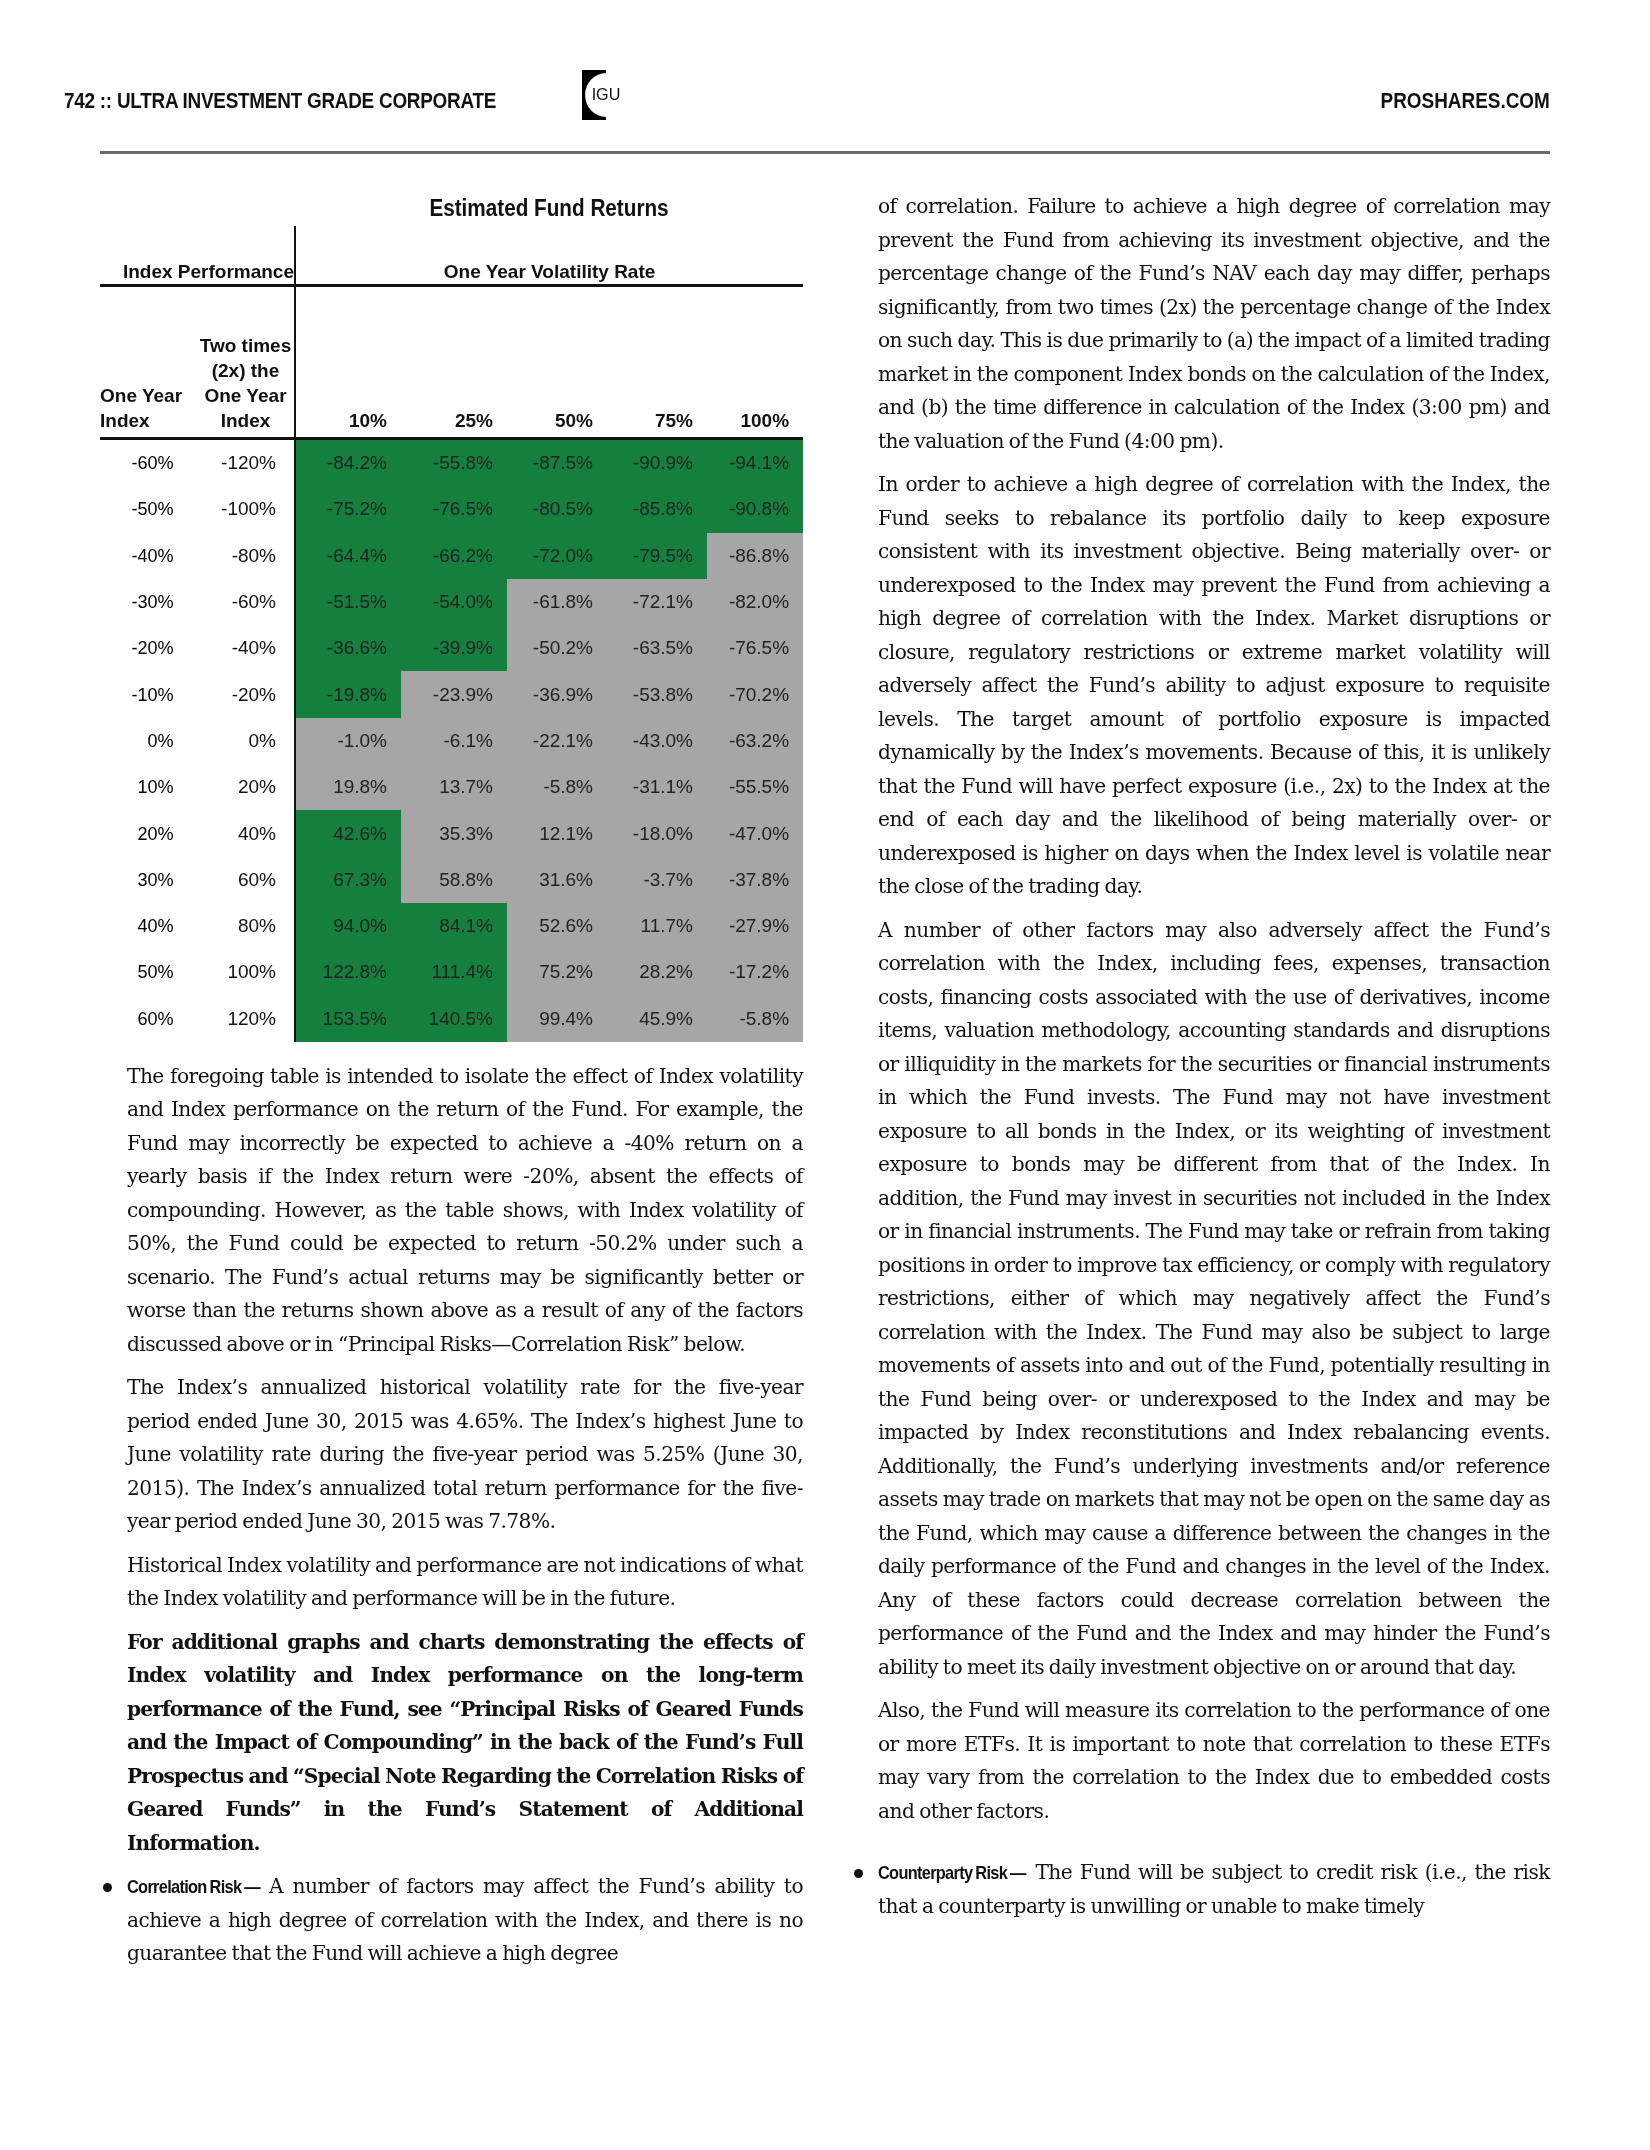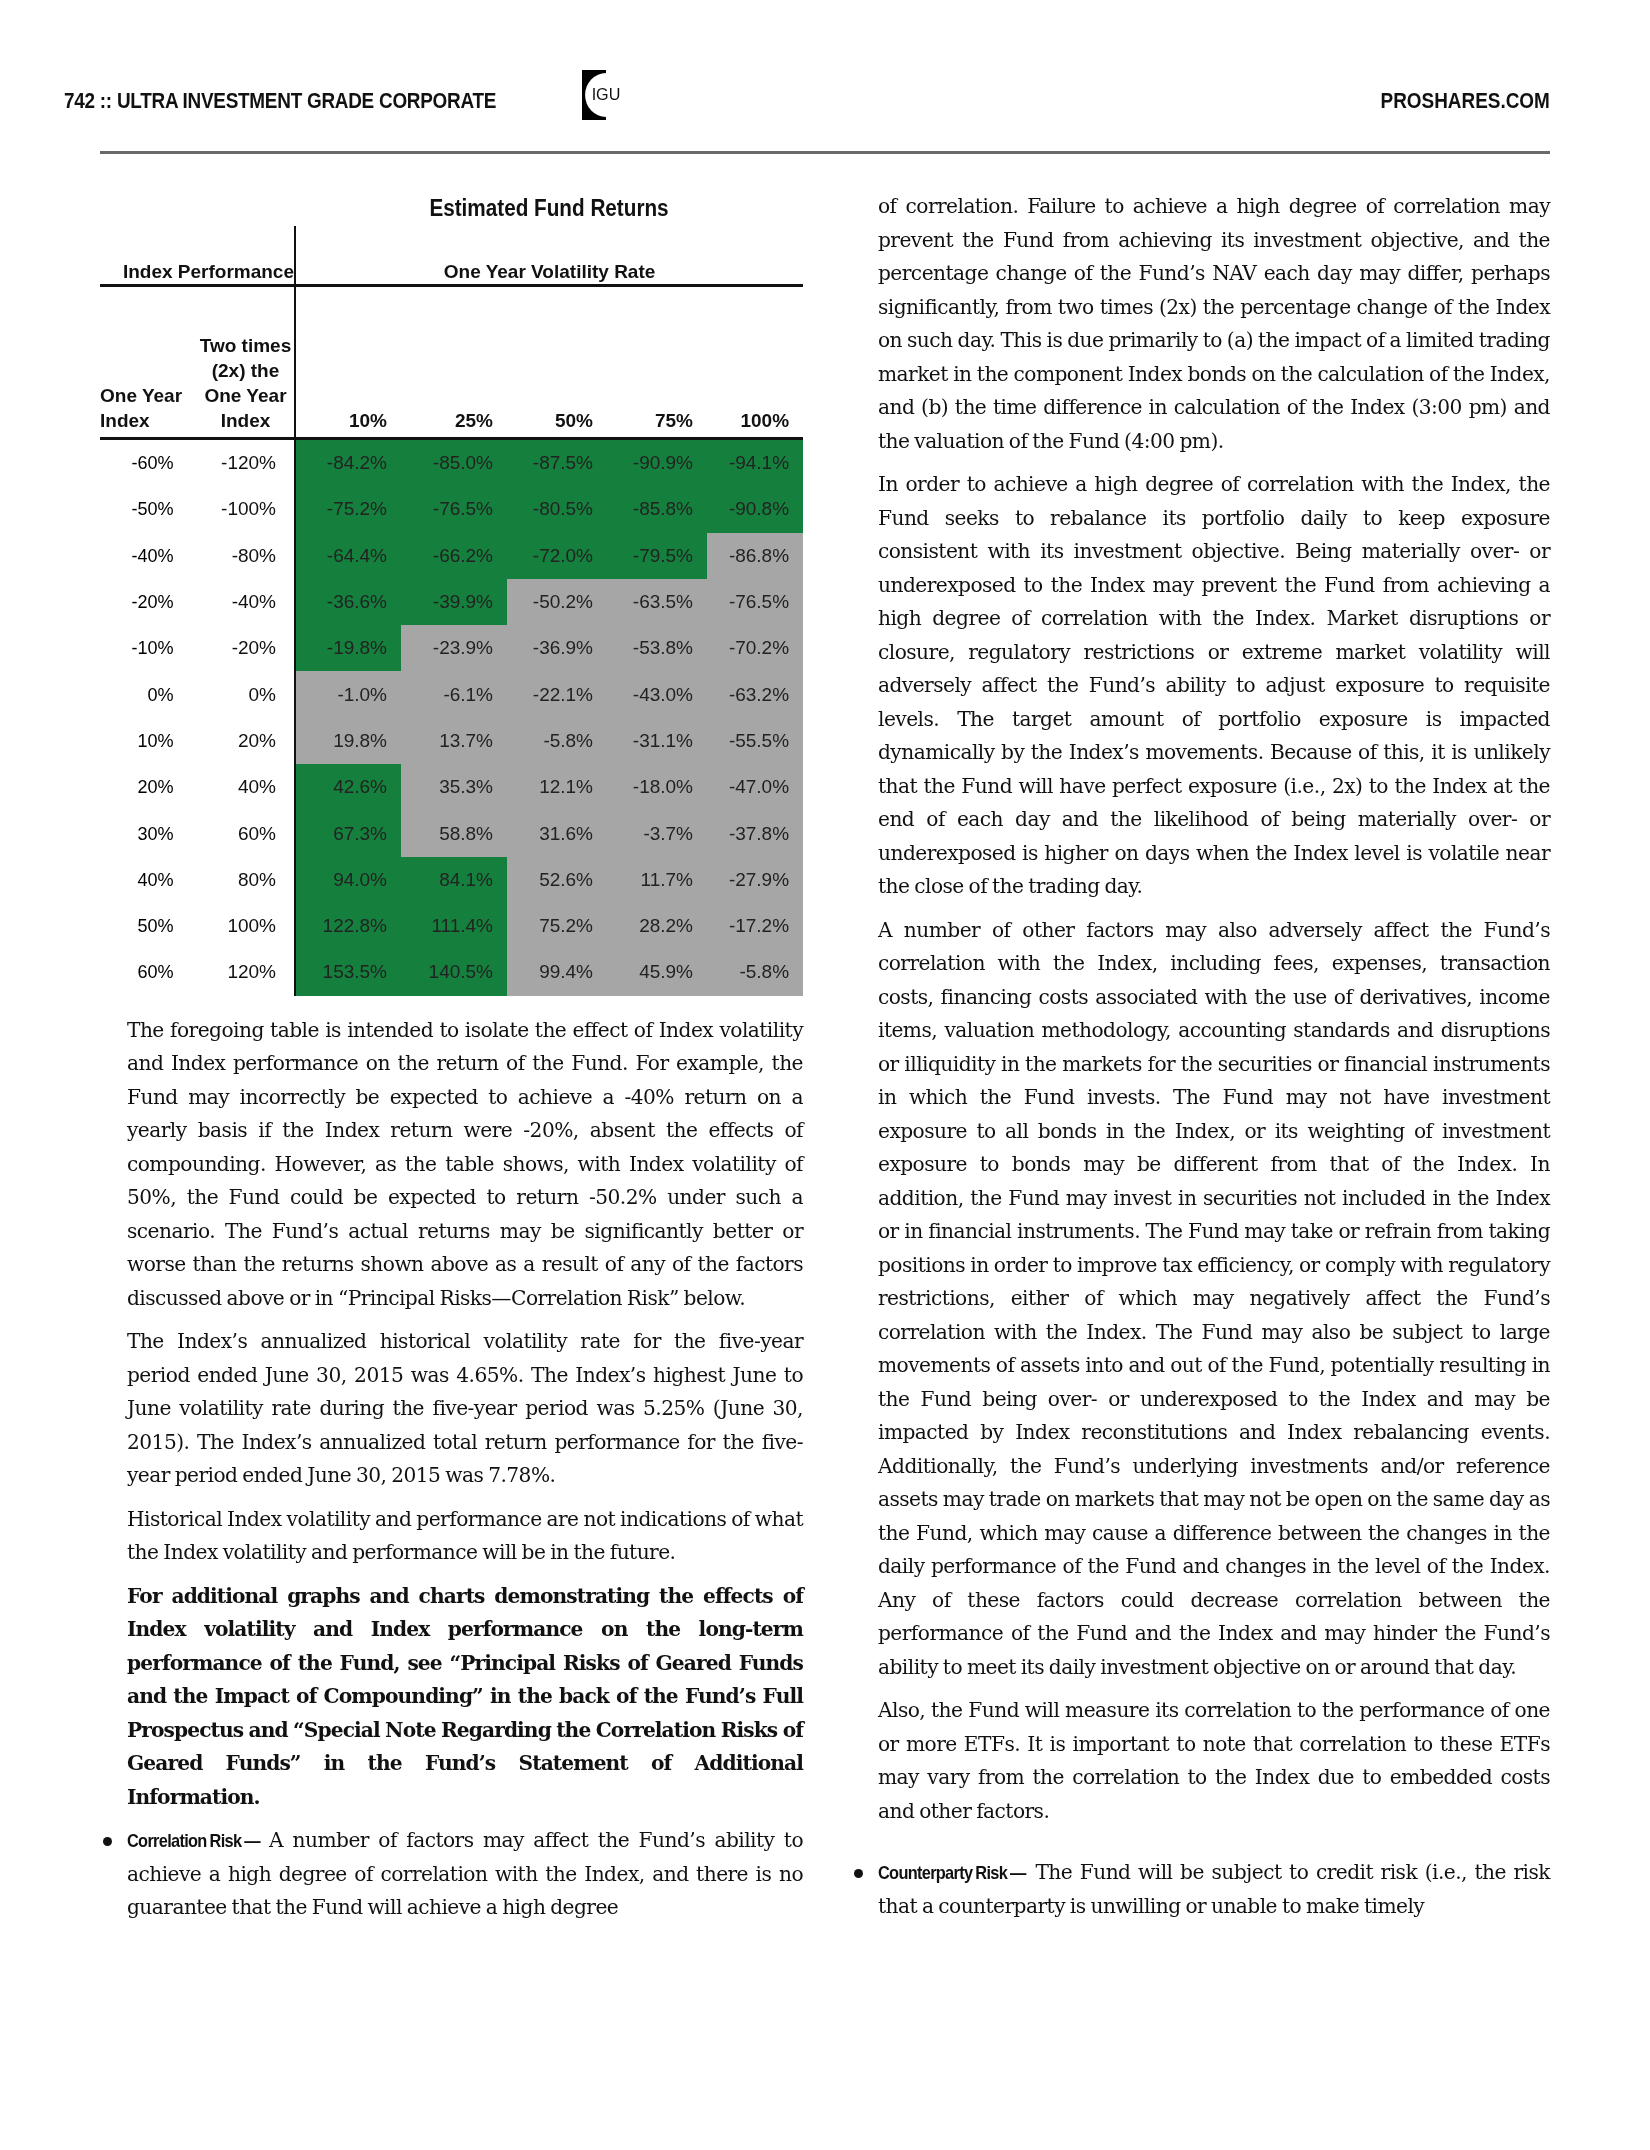--- a/index.html
+++ b/index.html
@@ -75,21 +75,21 @@
         <th class="sub-v">50%</th>
         <th class="sub-v">75%</th>
         <th class="sub-v">100%</th>
       </tr>
     </thead>
     <tbody id="tbl-body">
         <tr>
           <td class="ix">-60%</td>
           <td class="ix2">-120%</td>
           <td class="v light">-84.2%</td>
-          <td class="v light">-85.0%</td>
+          <td class="v light">-55.8%</td>
           <td class="v light">-87.5%</td>
           <td class="v light">-90.9%</td>
           <td class="v light">-94.1%</td>
         </tr>
         <tr>
           <td class="ix">-50%</td>
           <td class="ix2">-100%</td>
           <td class="v light">-75.2%</td>
           <td class="v light">-76.5%</td>
           <td class="v light">-80.5%</td>
@@ -97,20 +97,29 @@
           <td class="v light">-90.8%</td>
         </tr>
         <tr>
           <td class="ix">-40%</td>
           <td class="ix2">-80%</td>
           <td class="v light">-64.4%</td>
           <td class="v light">-66.2%</td>
           <td class="v light">-72.0%</td>
           <td class="v light">-79.5%</td>
           <td class="v dark">-86.8%</td>
+        </tr>
+        <tr>
+          <td class="ix">-30%</td>
+          <td class="ix2">-60%</td>
+          <td class="v light">-51.5%</td>
+          <td class="v light">-54.0%</td>
+          <td class="v dark">-61.8%</td>
+          <td class="v dark">-72.1%</td>
+          <td class="v dark">-82.0%</td>
         </tr>
         <tr>
           <td class="ix">-20%</td>
           <td class="ix2">-40%</td>
           <td class="v light">-36.6%</td>
           <td class="v light">-39.9%</td>
           <td class="v dark">-50.2%</td>
           <td class="v dark">-63.5%</td>
           <td class="v dark">-76.5%</td>
         </tr>

